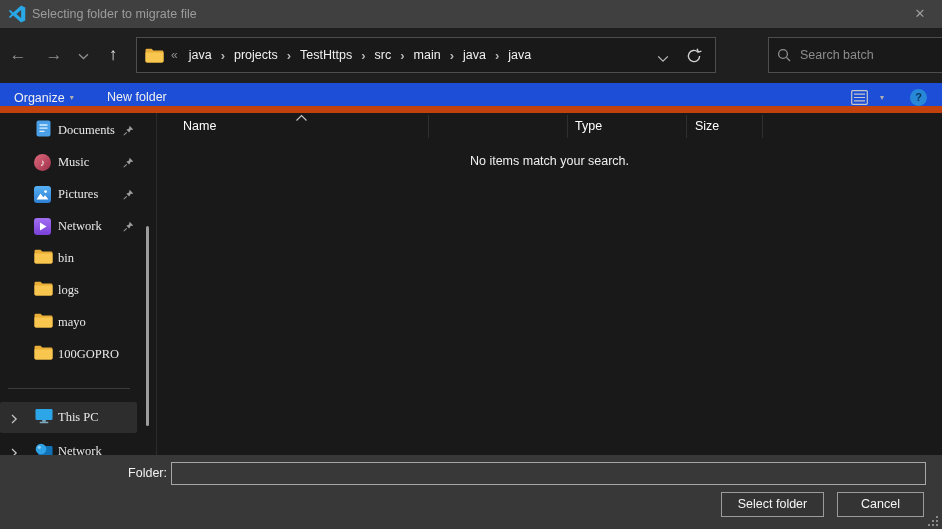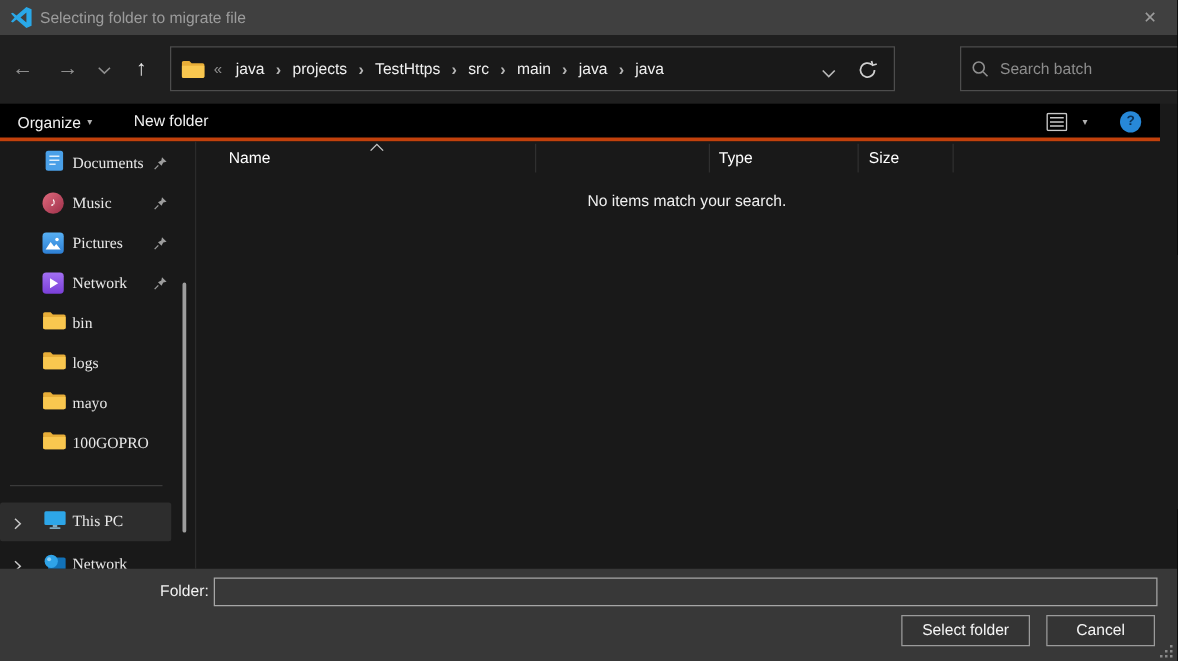--- a/index.html
+++ b/index.html
@@ -31,22 +31,22 @@
   .crumb-sep { color:#b5b5b5; font-size:13px; font-weight:bold; line-height:1; }
   .addr-chevron { position:absolute; right:46px; top:14px; }
   .addr-refresh { position:absolute; right:13px; top:10px; }
   .search-box { position:absolute; left:768px; top:9px; width:186px; height:36px;
     background:#191919; border:1px solid #4d4d4d; display:flex; align-items:center; padding:17px 8px; }
   .search-box svg { flex:0 0 auto; margin-right:9px; }
   .search-box input { flex:1; background:transparent; border:none; outline:none;
     color:#dcdcdc; font-family:inherit; font-size:12.5px; }
   .search-box input::placeholder { color:#8d8d8d; opacity:1; }
   
-  .cmdbar { position:absolute; top:83px; left:0; right:14px; height:30px; background:#000000;
-    border-bottom:3px solid #c2410c; }
+  .cmdbar { position:absolute; top:83px; left:0; right:0; height:30px; background:#1d4ed8;
+    border-bottom:7px solid #c2410c; }
   .cmd-item { position:absolute; top:0; line-height:29px; color:#f0f0f0; }
   .cmd-organize { left:14px; }
   .cmd-newfolder { left:107px; }
   .cmd-caret { font-size:8px; color:#b0b0b0; vertical-align:2px; margin-left:5px; }
   .view-btn { position:absolute; right:58px; top:7px; display:flex; align-items:center; gap:7px; }
   .help-btn { position:absolute; right:15px; top:6px; width:17px; height:17px; border-radius:50%;
     background:#2788d8; color:#0a3055; font-weight:bold; font-size:11px; text-align:center; line-height:17px; }
   
   .content { position:absolute; top:113px; left:0; right:0; height:342px; overflow:hidden; }
   .side-main-divider { position:absolute; left:156px; top:0; bottom:0; width:1px; background:#2b2b2b; }

